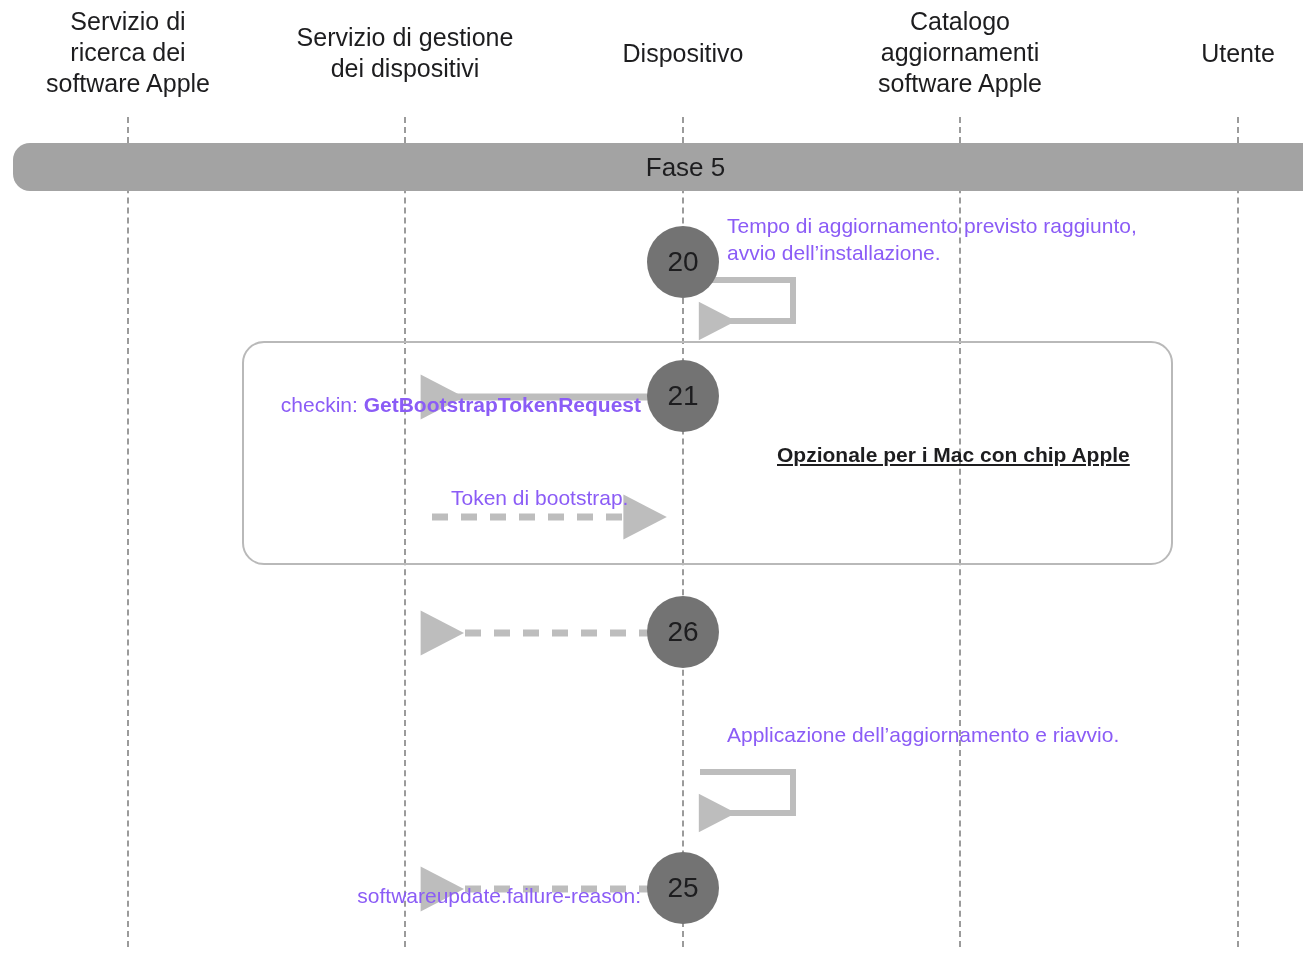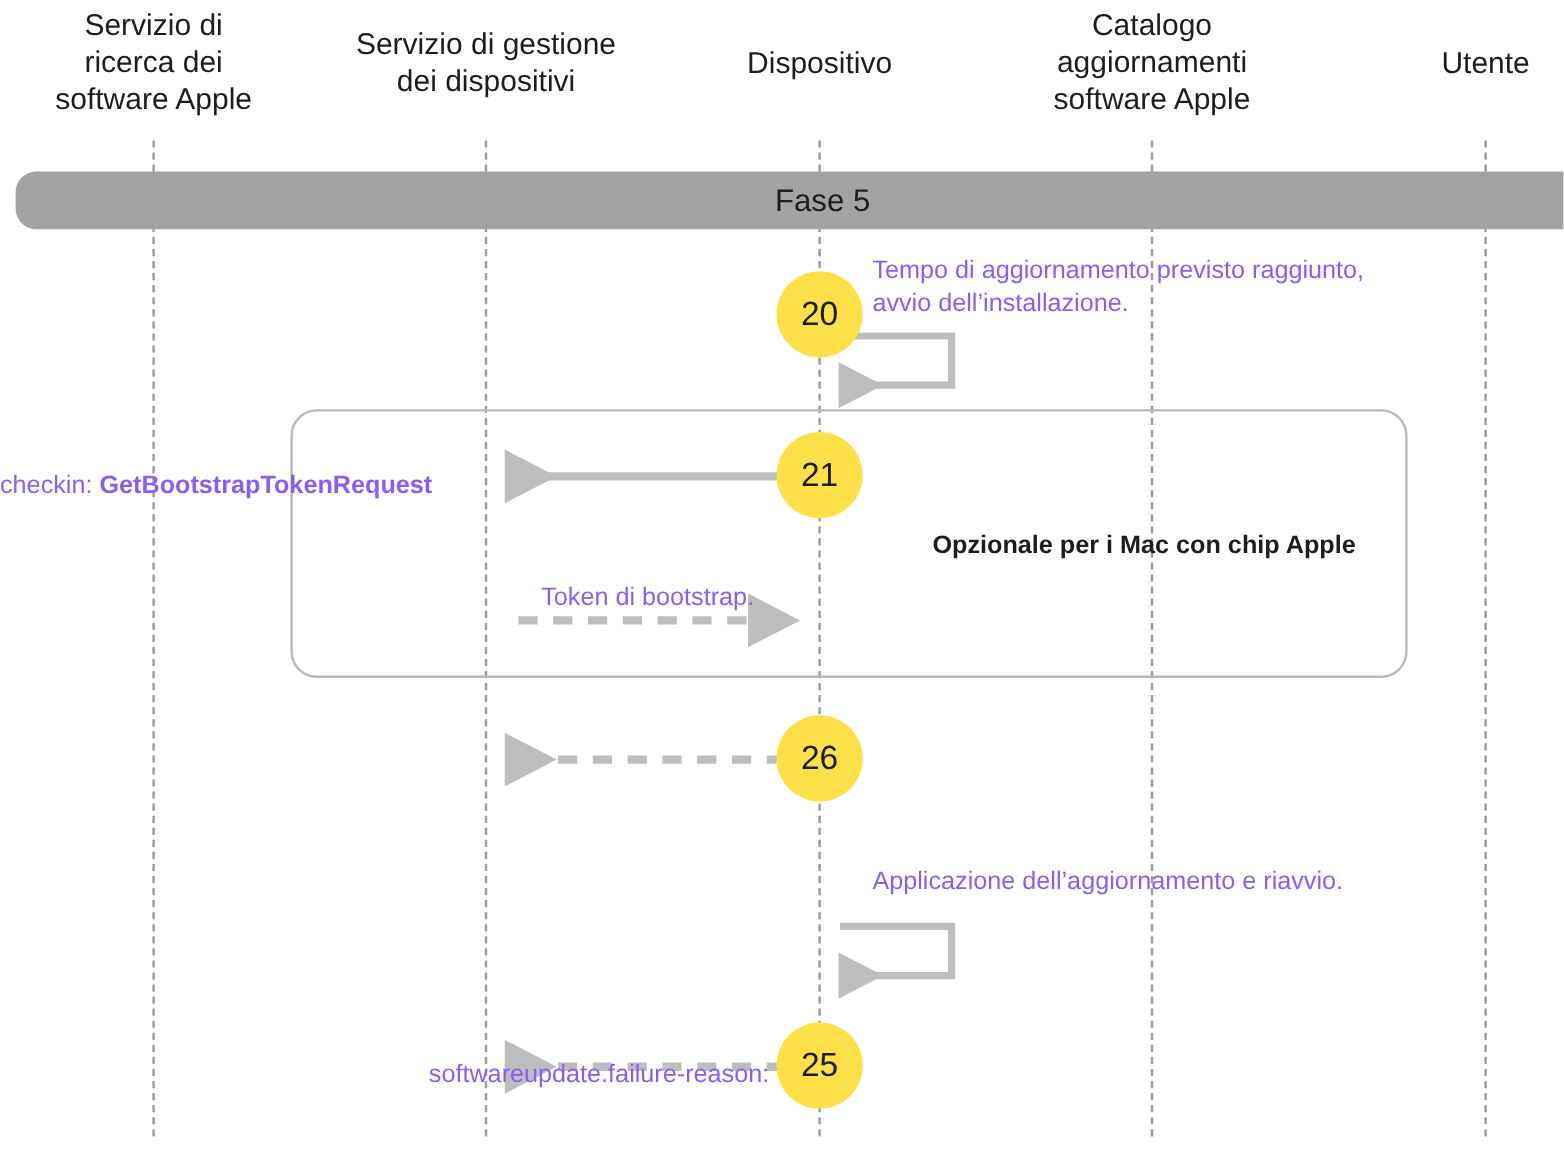--- a/index.html
+++ b/index.html
@@ -74,29 +74,30 @@
     background: transparent;
   }
   .group-note {
     position: absolute;
     left: 777px;
     top: 443px;
     font-size: 21px;
     font-weight: 700;
     color: #1d1d1f;
     white-space: nowrap;
+    text-decoration: underline;
   }
 
   
   .step-circle {
     position: absolute;
     width: 72px;
     height: 72px;
     border-radius: 50%;
-    background: #fde047;
+    background: #737373;
     display: flex;
     align-items: center;
     justify-content: center;
     transform: translate(-50%, -50%);
   }
   .step-circle-label {
     font-size: 28px;
     color: #1d1d1f;
     font-weight: 400;
   }
@@ -182,21 +183,21 @@
   <div class="step-circle" style="left:683px; top:632px;">
     <span class="step-circle-label">26</span>
   </div>
   <div class="step-circle" style="left:683px; top:888px;">
     <span class="step-circle-label">25</span>
   </div>
 
   <div class="msg-label" style="left:727px; top:212px;">Tempo di aggiornamento previsto raggiunto,
 avvio dell’installazione.</div>
 
-  <div class="msg-label" style="left:0; top:364px; width:641px; ">
+  <div class="msg-label" style="left:0; top:364px; width:641px; text-align:right;">
     <span>checkin: </span><span class="strong">GetBootstrapTokenRequest</span>
   </div>
 
   <div class="msg-label" style="left:451px; top:484px;">Token di bootstrap.</div>
 
 
   <div class="msg-label" style="left:727px; top:721px;">Applicazione dell’aggiornamento e riavvio.</div>
 
   <div class="msg-label" style="left:0; top:855px; width:641px; text-align:right;">
     <span>softwareupdate.failure-reason:</span><span class="strong"></span>

